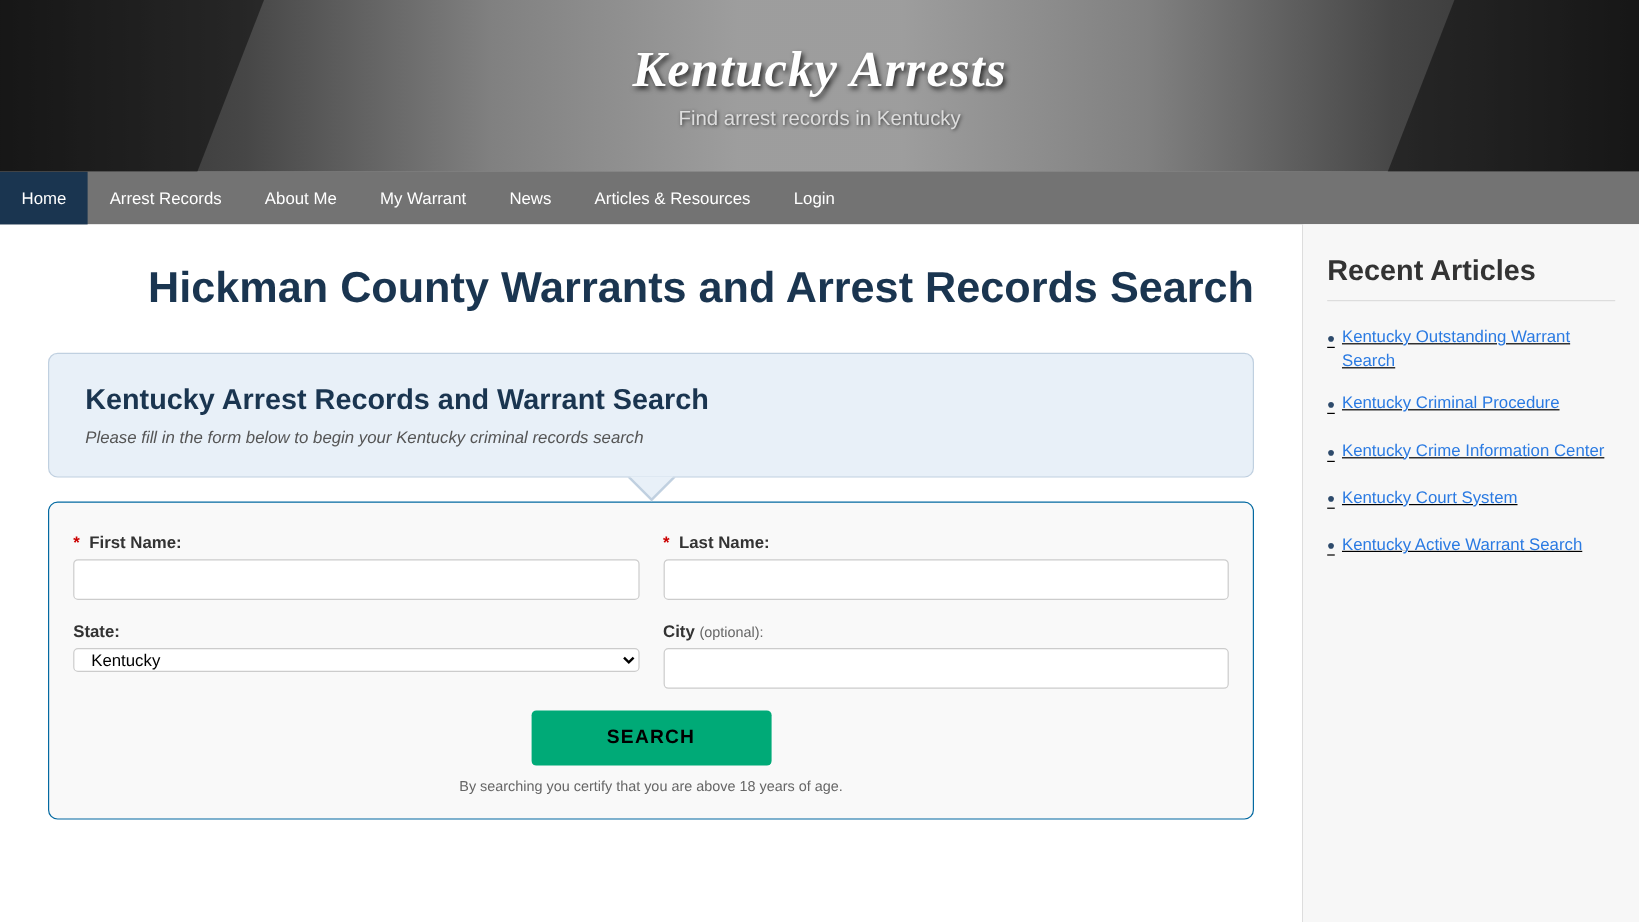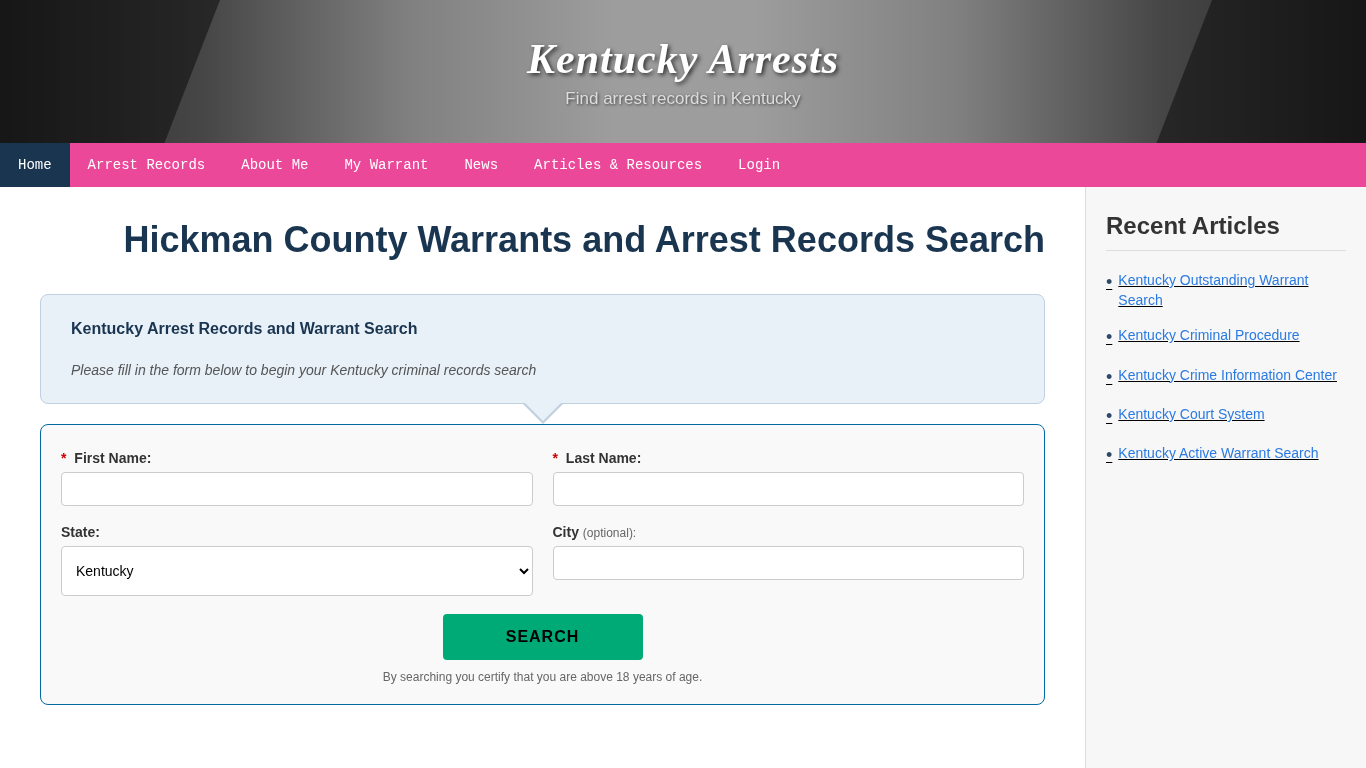--- a/index.html
+++ b/index.html
@@ -50,24 +50,23 @@
     }
     .site-subtitle {
       font-size: 17px;
       color: #ddd;
       margin-top: 6px;
       text-shadow: 1px 1px 3px rgba(0,0,0,0.6);
     }
 
     
     .main-nav {
-      background: #ec4899;
+      background: #737373;
       display: flex;
       align-items: center;
-      font-family: Liberation Mono, monospace;
     }
     .main-nav a {
       color: #fff;
       text-decoration: none;
       padding: 14px 18px;
       font-size: 14px;
       display: block;
       white-space: nowrap;
     }
     .main-nav a.active { background: #1a3550; }
@@ -99,24 +98,24 @@
 
     
     .search-box {
       background: #e8f0f8;
       border: 1px solid #c0d0e0;
       border-radius: 8px;
       padding: 25px 30px;
       margin-bottom: 0;
     }
     .search-box-title {
-      font-size: 16px;
+      font-size: 24px;
       font-weight: bold;
       color: #1a3550;
-      margin-bottom: 24px;
+      margin-bottom: 8px;
     }
     .search-box-subtitle {
       font-size: 14px;
       font-style: italic;
       color: #555;
       margin-bottom: 0;
     }
 
     
     .search-box-wrapper {
@@ -179,21 +178,21 @@
     .form-input {
       width: 100%;
       padding: 8px 10px;
       border: 1px solid #ccc;
       border-radius: 4px;
       font-size: 14px;
       background: #fff;
     }
     .form-select {
       width: 100%;
-      padding: 15px 10px;
+      padding: 0 10px;
       border: 1px solid #ccc;
       border-radius: 4px;
       font-size: 14px;
       background: #fff;
       cursor: pointer;
     }
     .search-btn {
       display: block;
       width: 200px;
       margin: 10px auto 0;

